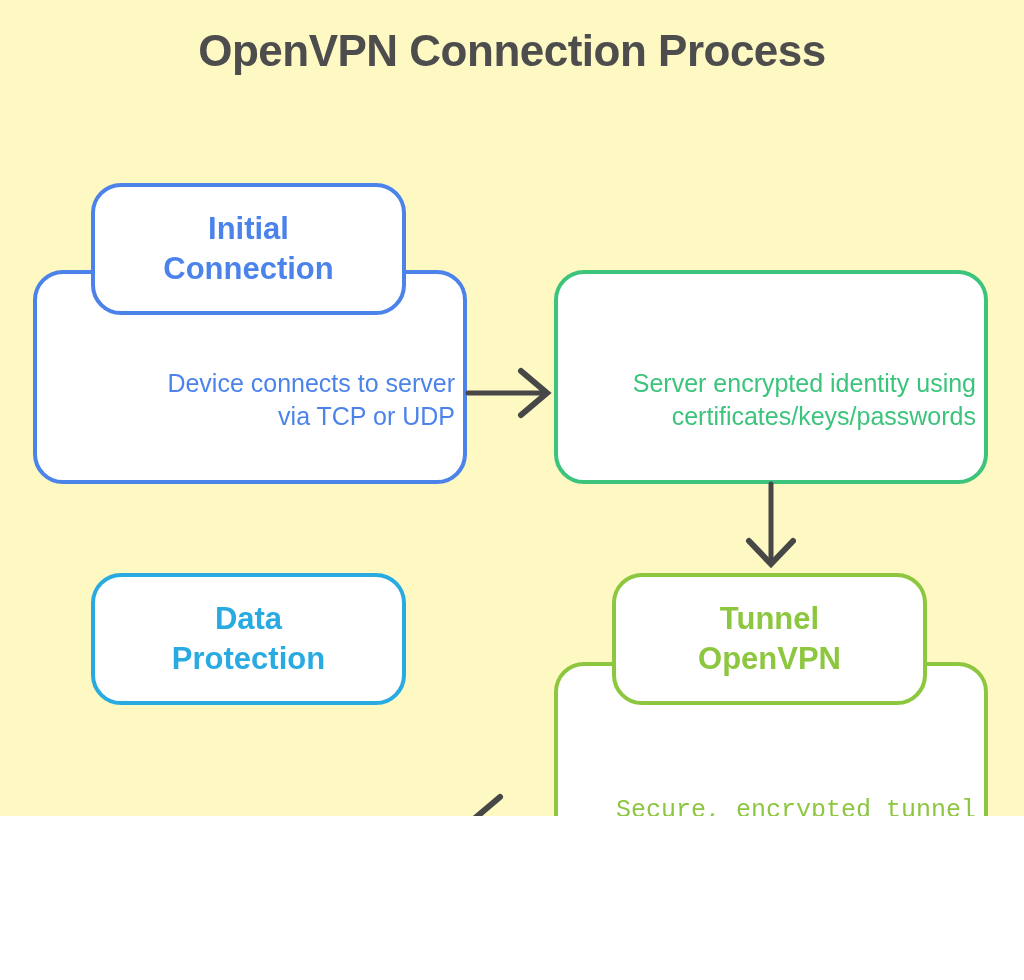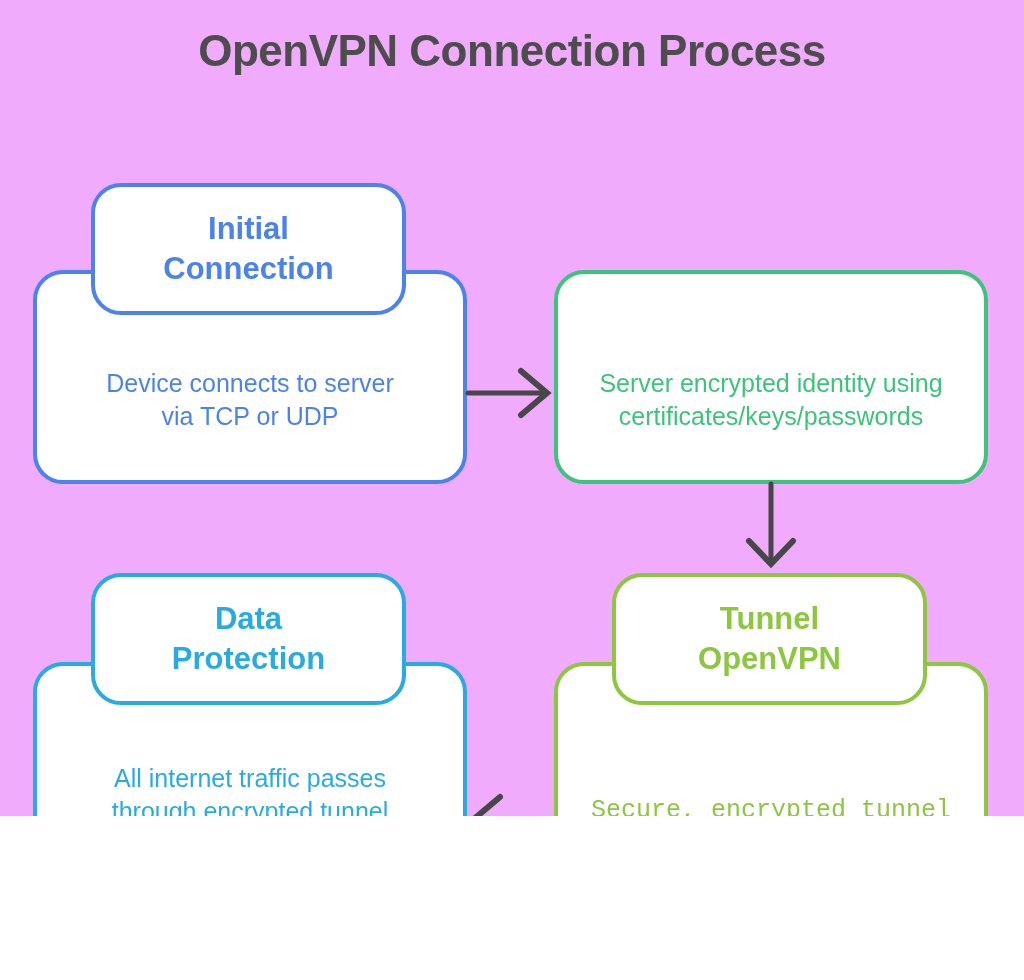--- a/index.html
+++ b/index.html
@@ -5,21 +5,21 @@
   html, body {
     margin: 0;
     padding: 0;
     background: #ffffff;
     font-family: "Liberation Sans", sans-serif;
   }
   .canvas {
     position: relative;
     width: 1024px;
     height: 816px;
-    background: #f0abfc;
+    background: #fef9c3;
     overflow: hidden;
   }
   .title {
     position: absolute;
     left: 0;
     top: 26px;
     width: 100%;
     margin: 0;
     text-align: center;
     font-size: 44px;
@@ -66,21 +66,21 @@
     text-align: center;
     color: var(--c);
     font-size: 31px;
     font-weight: 700;
     line-height: 1.28;
     white-space: pre-line;
   }
   .body {
     position: absolute;
     left: 8px; right: 8px;
-    text-align: center;
+    text-align: right;
     color: var(--c);
     font-size: 25px;
     line-height: 1.3;
     white-space: pre-line;
   }
   .s1 .body, .s2 .body { top: 93px; }
   .s3 .body { top: 96px; }
   .s4 .body { top: 129px; font-family: Liberation Mono, monospace; }
 
   .arrows {
@@ -130,24 +130,20 @@
       <div class="body">Secure, encrypted tunnel forms
 between device and server</div>
     </div>
     <div class="header">
       <span>Tunnel
 OpenVPN</span>
     </div>
   </div>
 
   <div class="step s3" style="--c: #29abe2;">
-    <div class="outer">
-      <div class="body">All internet traffic passes
-through encrypted tunnel</div>
-    </div>
     <div class="header">
       <span>Data
 Protection</span>
     </div>
   </div>
 
   <svg class="arrows" viewBox="0 0 1024 980" xmlns="http://www.w3.org/2000/svg">
     <g>
       <path class="shaft" d="M 468 393 L 543 393"></path>
       <polyline class="head" points="521,371 547,393 521,415"></polyline>

